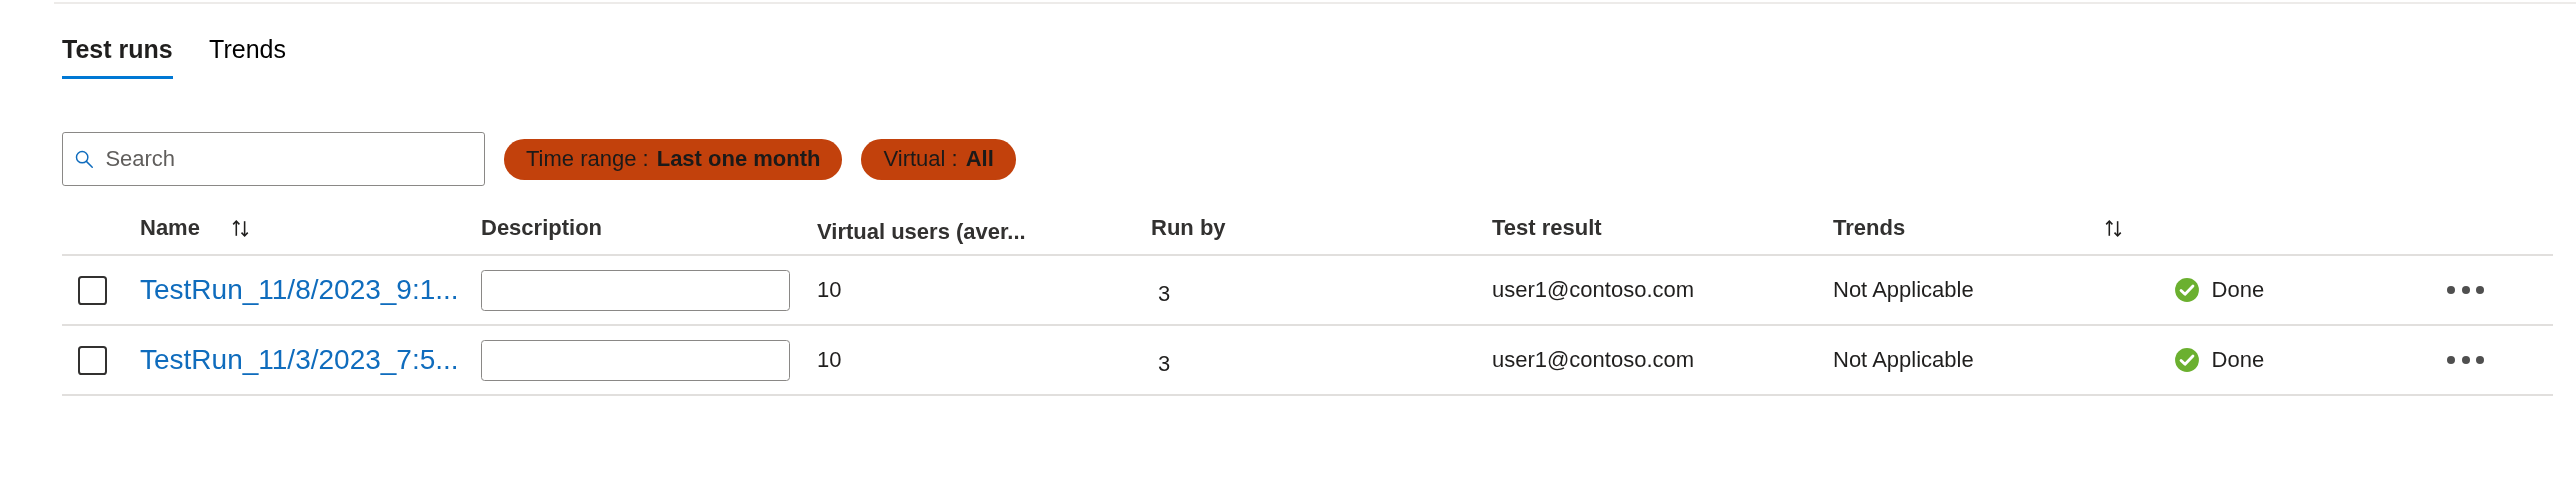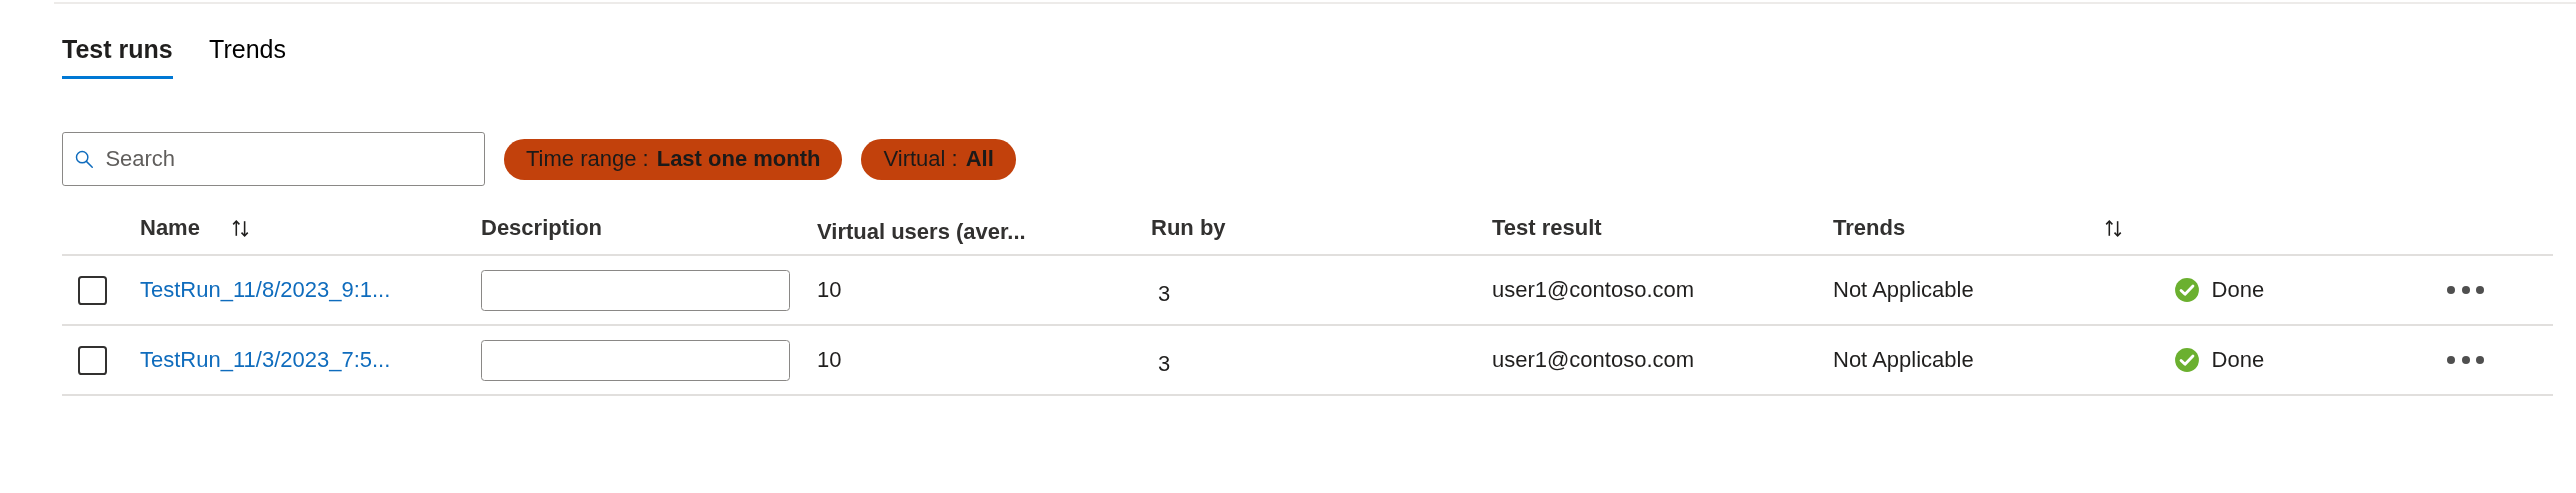--- a/index.html
+++ b/index.html
@@ -114,21 +114,21 @@
   .checkbox {
     width: 29px; height: 29px;
     border: 2.2px solid #323130;
     border-radius: 3.6px;
     background: #fff;
     margin-left: 16px;
     cursor: pointer;
   }
 
   .link {
-    font-size: 22px; color: #0f6cbd; cursor: pointer;
+    font-size: 28px; color: #0f6cbd; cursor: pointer;
     white-space: nowrap; overflow: hidden; text-overflow: ellipsis;
   }
   .cellval { font-size: 22px; color: #201f1e; line-height: 70px; }
 
   .desc-input {
     width: 309px; height: 41px;
     border: 1.5px solid #8a8886;
     border-radius: 3.6px;
     background: #fff;
     cursor: text;

